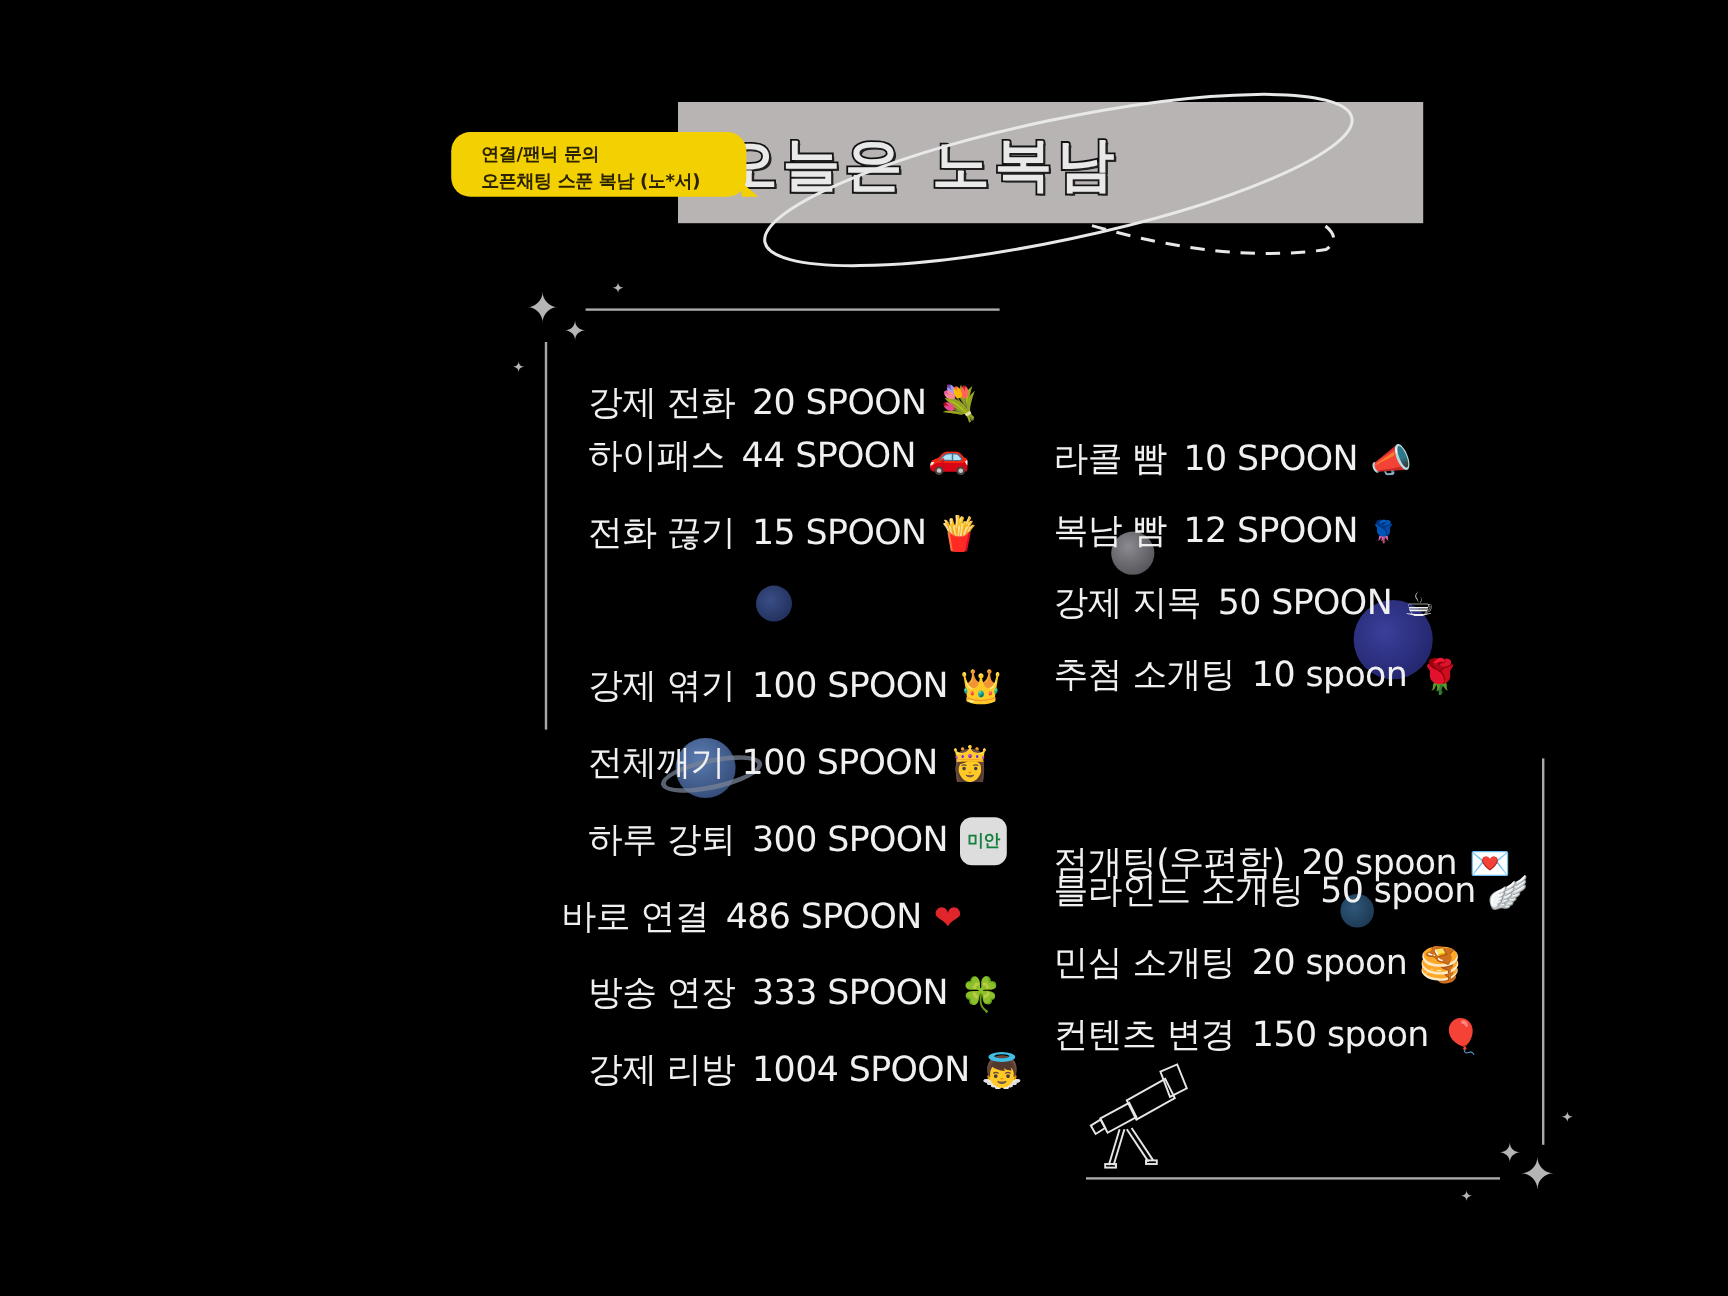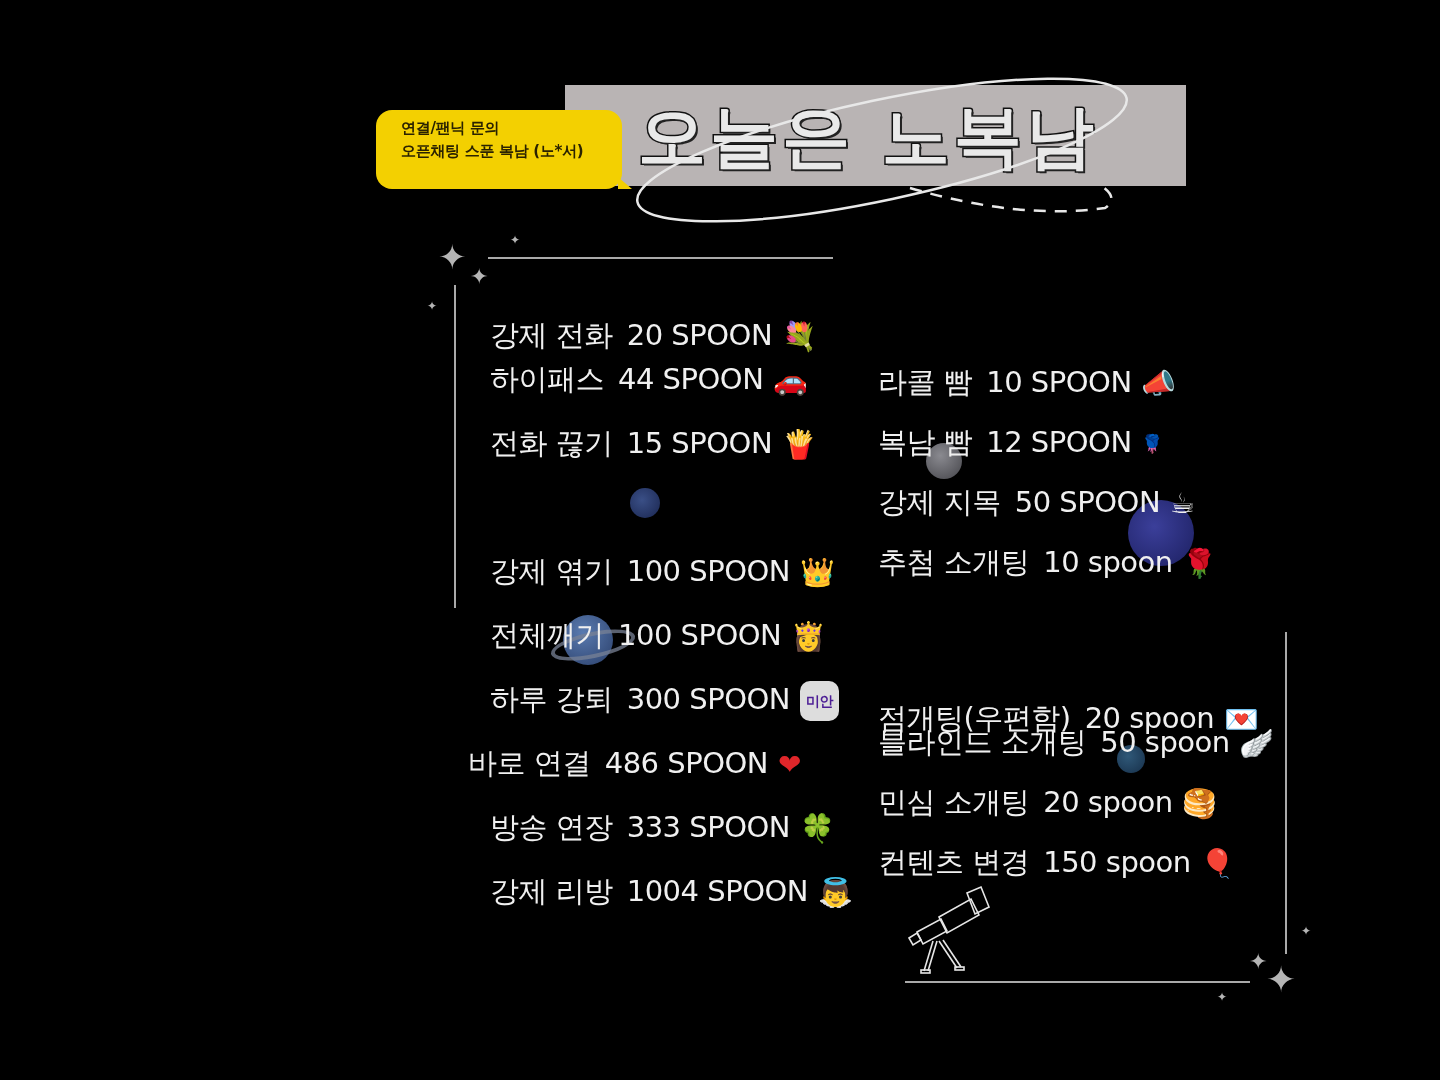--- a/index.html
+++ b/index.html
@@ -10,31 +10,31 @@
     font-family: "DejaVu Sans", "Liberation Sans", sans-serif;
   }
   .stage { position: relative; width: 1440px; height: 1080px; }
 
   
   .title-box {
     position: absolute; left: 565px; top: 85px; width: 621px; height: 101px;
     background: #b9b4b4;
   }
   .title-text {
-    position: absolute; left: 638px; top: 92px; width: 480px; height: 90px;
+    position: absolute; left: 600px; top: 92px; width: 480px; height: 90px;
     font-family: "DejaVu Sans", sans-serif; font-weight: bold;
-    font-size: 68px; line-height: 90px; letter-spacing: 4px;
+    font-size: 48px; line-height: 90px; letter-spacing: 4px;
     color: #e9e9e9;
     -webkit-text-stroke: 3px #111;
     paint-order: stroke fill;
     text-shadow: 2px 2px 0 #222;
     white-space: nowrap;
   }
   .bubble {
-    position: absolute; left: 376px; top: 110px; width: 246px; height: 79px;
+    position: absolute; left: 376px; top: 110px; width: 246px; height: 54px;
     background: #f3d001; border-radius: 16px 16px 16px 16px;
   }
   .bubble::after {
     content: ""; position: absolute; right: -10px; bottom: 0;
     width: 0; height: 0;
     border-left: 14px solid #f3d001; border-top: 12px solid transparent;
   }
   .bubble-line {
     position: absolute; left: 25px; font-size: 15px; font-weight: bold;
     color: #2a2200; white-space: nowrap; letter-spacing: -0.3px;
@@ -118,21 +118,21 @@
   <div class="item" style="left:490px; top:425px;">
     <span class="name">전화 끊기</span><span>15 SPOON</span><span class="icon">🍟</span>
   </div>
   <div class="item" style="left:490px; top:553px;">
     <span class="name">강제 엮기</span><span>100 SPOON</span><span class="icon">👑</span>
   </div>
   <div class="item" style="left:490px; top:617px;">
     <span class="name">전체깨기</span><span>100 SPOON</span><span class="icon">👸</span>
   </div>
   <div class="item" style="left:490px; top:681px;">
-    <span class="name">하루 강퇴</span><span>300 SPOON</span><span class="icon" style="font-size:14px; font-weight:bold; background:#ddd; color:#4c1d95; border-radius:10px; padding:2px 6px;">미안</span>
+    <span class="name">하루 강퇴</span><span>300 SPOON</span><span class="icon" style="font-size:14px; font-weight:bold; background:#ddd; color:#15803d; border-radius:10px; padding:2px 6px;">미안</span>
   </div>
   <div class="item" style="left:468px; top:745px;">
     <span class="name">바로 연결</span><span>486 SPOON</span><span class="icon" style="color:#e0262a;">❤</span>
   </div>
   <div class="item" style="left:490px; top:809px;">
     <span class="name">방송 연장</span><span>333 SPOON</span><span class="icon">🍀</span>
   </div>
   <div class="item" style="left:490px; top:873px;">
     <span class="name">강제 리방</span><span>1004 SPOON</span><span class="icon">👼</span>
   </div>

